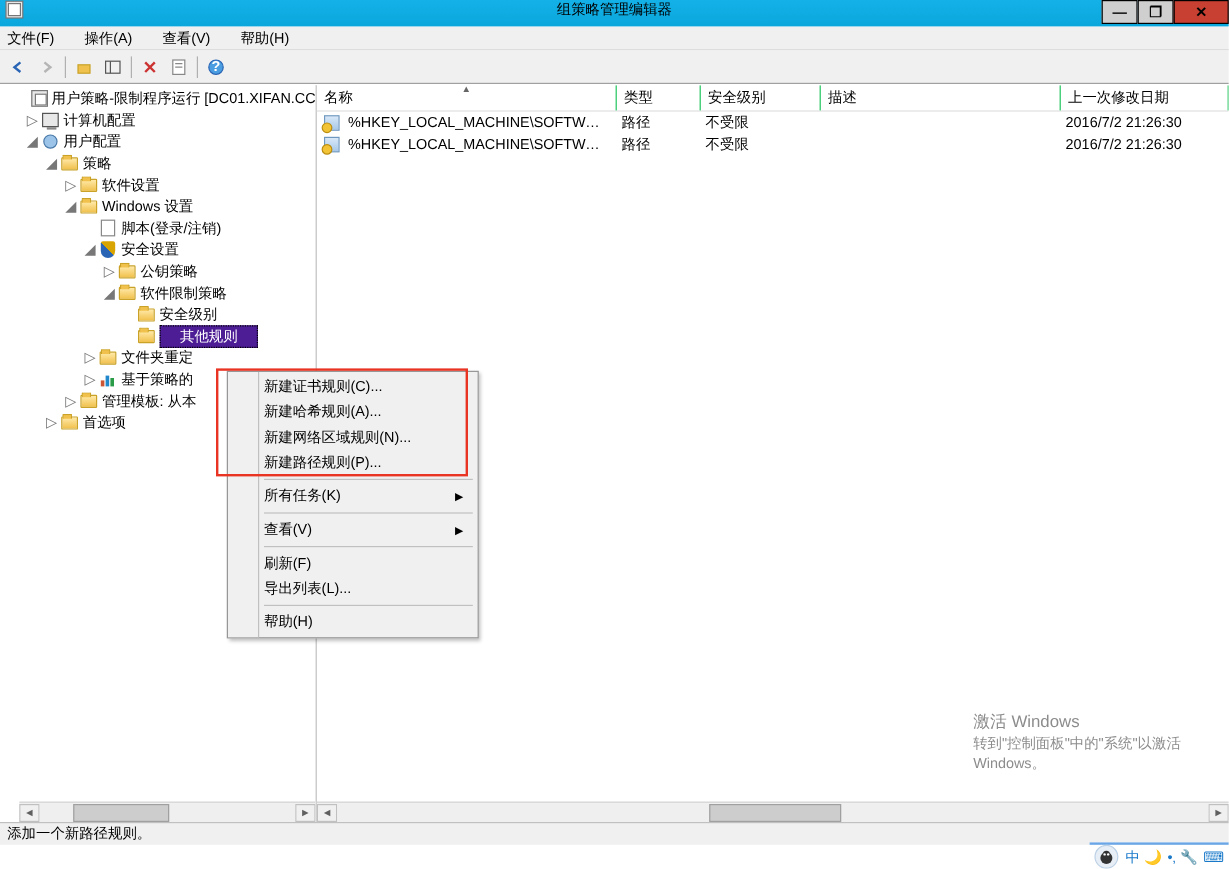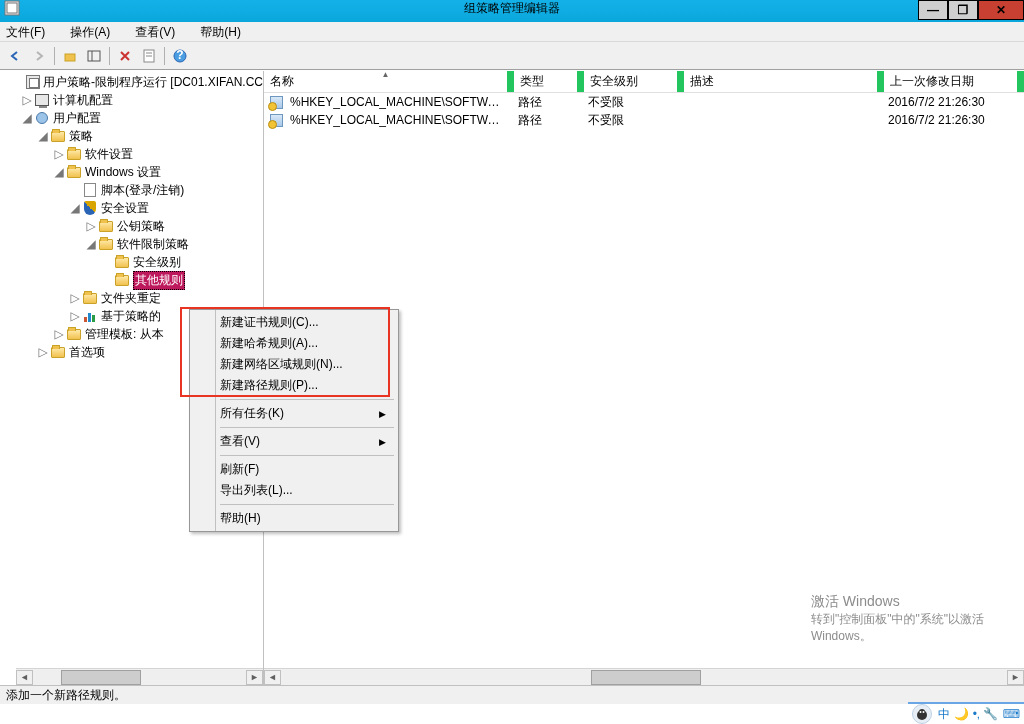--- a/index.html
+++ b/index.html
@@ -24,21 +24,21 @@
 .tool-btn { width:22px; height:22px; display:flex; align-items:center; justify-content:center; border:1px solid transparent; }
 .tool-sep { width:1px; height:18px; background:#b0b0b0; margin:0 2px; }
 
 
 .main { display:flex; height:615px; border-top:1px solid #fff; }
 .tree-pane { width:248px; border-right:1px solid #c0c0c0; overflow:hidden; position:relative; background:#fff;margin-left:16px; }
 .tree { padding:2px 0; }
 .tree-row { display:flex; align-items:center; height:18px; white-space:nowrap; cursor:default; }
 .tree-row .tw { width:14px; text-align:center; color:#777; font-size:12px; user-select:none; }
 .tree-row .ico { width:16px; height:16px; margin-right:3px; display:inline-flex; align-items:center; justify-content:center; }
-.tree-row.selected .lbl { background:#be185d; color:#fff; border:1px dotted #000; padding:0 1px; }
+.tree-row.selected .lbl { background:#4c1d95; color:#fff; border:1px dotted #000; padding:0 16px; }
 .ind { display:inline-block; }
 
 
 .folder-icon { width:14px; height:11px; background:linear-gradient(#ffe9a8,#f1c14d); border:1px solid #c9a227; border-radius:1px; position:relative; }
 .folder-icon::before { content:""; position:absolute; top:-3px; left:0; width:6px; height:3px; background:#f1c14d; border:1px solid #c9a227; border-bottom:none; border-radius:1px 1px 0 0; }
 .comp-icon { width:14px; height:12px; border:1px solid #555; background:#e8e8e8; position:relative; }
 .comp-icon::after { content:""; position:absolute; bottom:-3px; left:3px; width:8px; height:2px; background:#888; }
 .user-icon { width:12px; height:12px; border-radius:50%; background:#9cc3e8; border:1px solid #4a7aa8; }
 .script-icon { width:12px; height:14px; background:#fff; border:1px solid #888; }
 .shield-icon { width:12px; height:14px; background:linear-gradient(45deg,#2a65b5 50%,#d8a400 50%); border-radius:2px 2px 6px 6px; }
@@ -46,21 +46,21 @@
 .chart-icon i { width:3px; background:#2a9b46; }
 .chart-icon i:nth-child(1){height:5px;background:#c53;} 
 .chart-icon i:nth-child(2){height:9px;background:#28c;} 
 .chart-icon i:nth-child(3){height:7px;background:#2a9b46;}
 .gp-icon { width:14px;height:14px;background:#e8e8e8;border:1px solid #777;position:relative; }
 .gp-icon::after { content:""; position:absolute; left:2px; top:2px; width:8px; height:8px; border:1px solid #777; background:#fff; }
 
 
 .list-pane { flex:1; display:flex; flex-direction:column; overflow:hidden; position:relative; }
 .list-header { height:22px; background:#fff; border-bottom:1px solid #e0e0e0; display:flex; }
-.list-header .col { border-right:7px solid #22c55e; padding:2px 6px; display:flex; align-items:center; position:relative; min-width:0; }
+.list-header .col { border-right:1px solid #22c55e; padding:2px 6px; display:flex; align-items:center; position:relative; min-width:0; }
 .list-header .col.sort::after { content:"▲"; font-size:8px; color:#666; position:absolute; right:50%; transform:translateX(50%); top:-1px; }
 .list-body { flex:1; overflow:hidden; }
 .list-row { display:flex; height:18px; align-items:center; }
 .list-row .cell { padding:0 6px; overflow:hidden; white-space:nowrap; text-overflow:ellipsis; min-width:0; }
 .list-row .ico { width:16px; height:16px; margin-left:4px; display:inline-flex; align-items:center; justify-content:center; }
 .reg-icon { width:13px; height:13px; background:linear-gradient(#d8e8f8,#a8c8e8); border:1px solid #6d97bf; position:relative; }
 .reg-icon::after { content:""; position:absolute; left:-3px; bottom:-3px; width:7px; height:7px; border-radius:50%; background:#f2c335; border:1px solid #bb8e12; }
 
 
 .hscroll { height:17px; background:#f0f0f0; border-top:1px solid #d4d4d4; display:flex; align-items:center; }
@@ -70,21 +70,21 @@
 
 
 .ctx { position:absolute; left:189px; top:309px; width:210px; background:#f0f0f0; border:1px solid #979797; box-shadow:2px 2px 3px rgba(0,0,0,.25); z-index:20; padding:2px; }
 .ctx .mi { height:21px; display:flex; align-items:center; padding-left:28px; position:relative; cursor:default; }
 .ctx .sep { height:1px; background:#c0c0c0; margin:3px 2px 3px 28px; }
 .ctx .gutter { position:absolute; left:0; top:0; bottom:0; width:26px; background:#f0f0f0; border-right:1px solid #c0c0c0; }
 .ctx .mi .arrow { position:absolute; right:10px; font-size:9px; }
 .redbox { position:absolute; left:180px; top:307px; width:210px; height:90px; border:2px solid #e93323; z-index:30; pointer-events:none; }
 
 
-.statusbar { height:19px; border-top:1px solid #c0c0c0; background:#f0f0f0; display:flex; align-items:center; padding:0 6px; }
+.statusbar { height:19px; border-top:1px solid #c0c0c0; background:#f0f0f0; display:flex; align-items:flex-start; padding:0 6px; }
 
 
 .watermark { position:absolute; right:40px; bottom:40px; color:#8c8c8c; z-index:5; pointer-events:none; }
 .watermark .l1 { font-size:14px; }
 .watermark .l2 { font-size:12px; }
 
 
 .taskband { position:absolute; right:0; bottom:0; height:22px; display:flex; align-items:center; border-top:2px solid #6aa6e6; background:#fff; padding:0 4px; gap:6px; z-index:40; }
 .taskband .q { width:20px; height:20px; border-radius:50%; background:#e8eef5; border:1px solid #bcd1e6; display:flex; align-items:center; justify-content:center; }
 .taskband .ime { color:#1979c9; font-size:12px; display:flex; gap:4px; align-items:center; }

